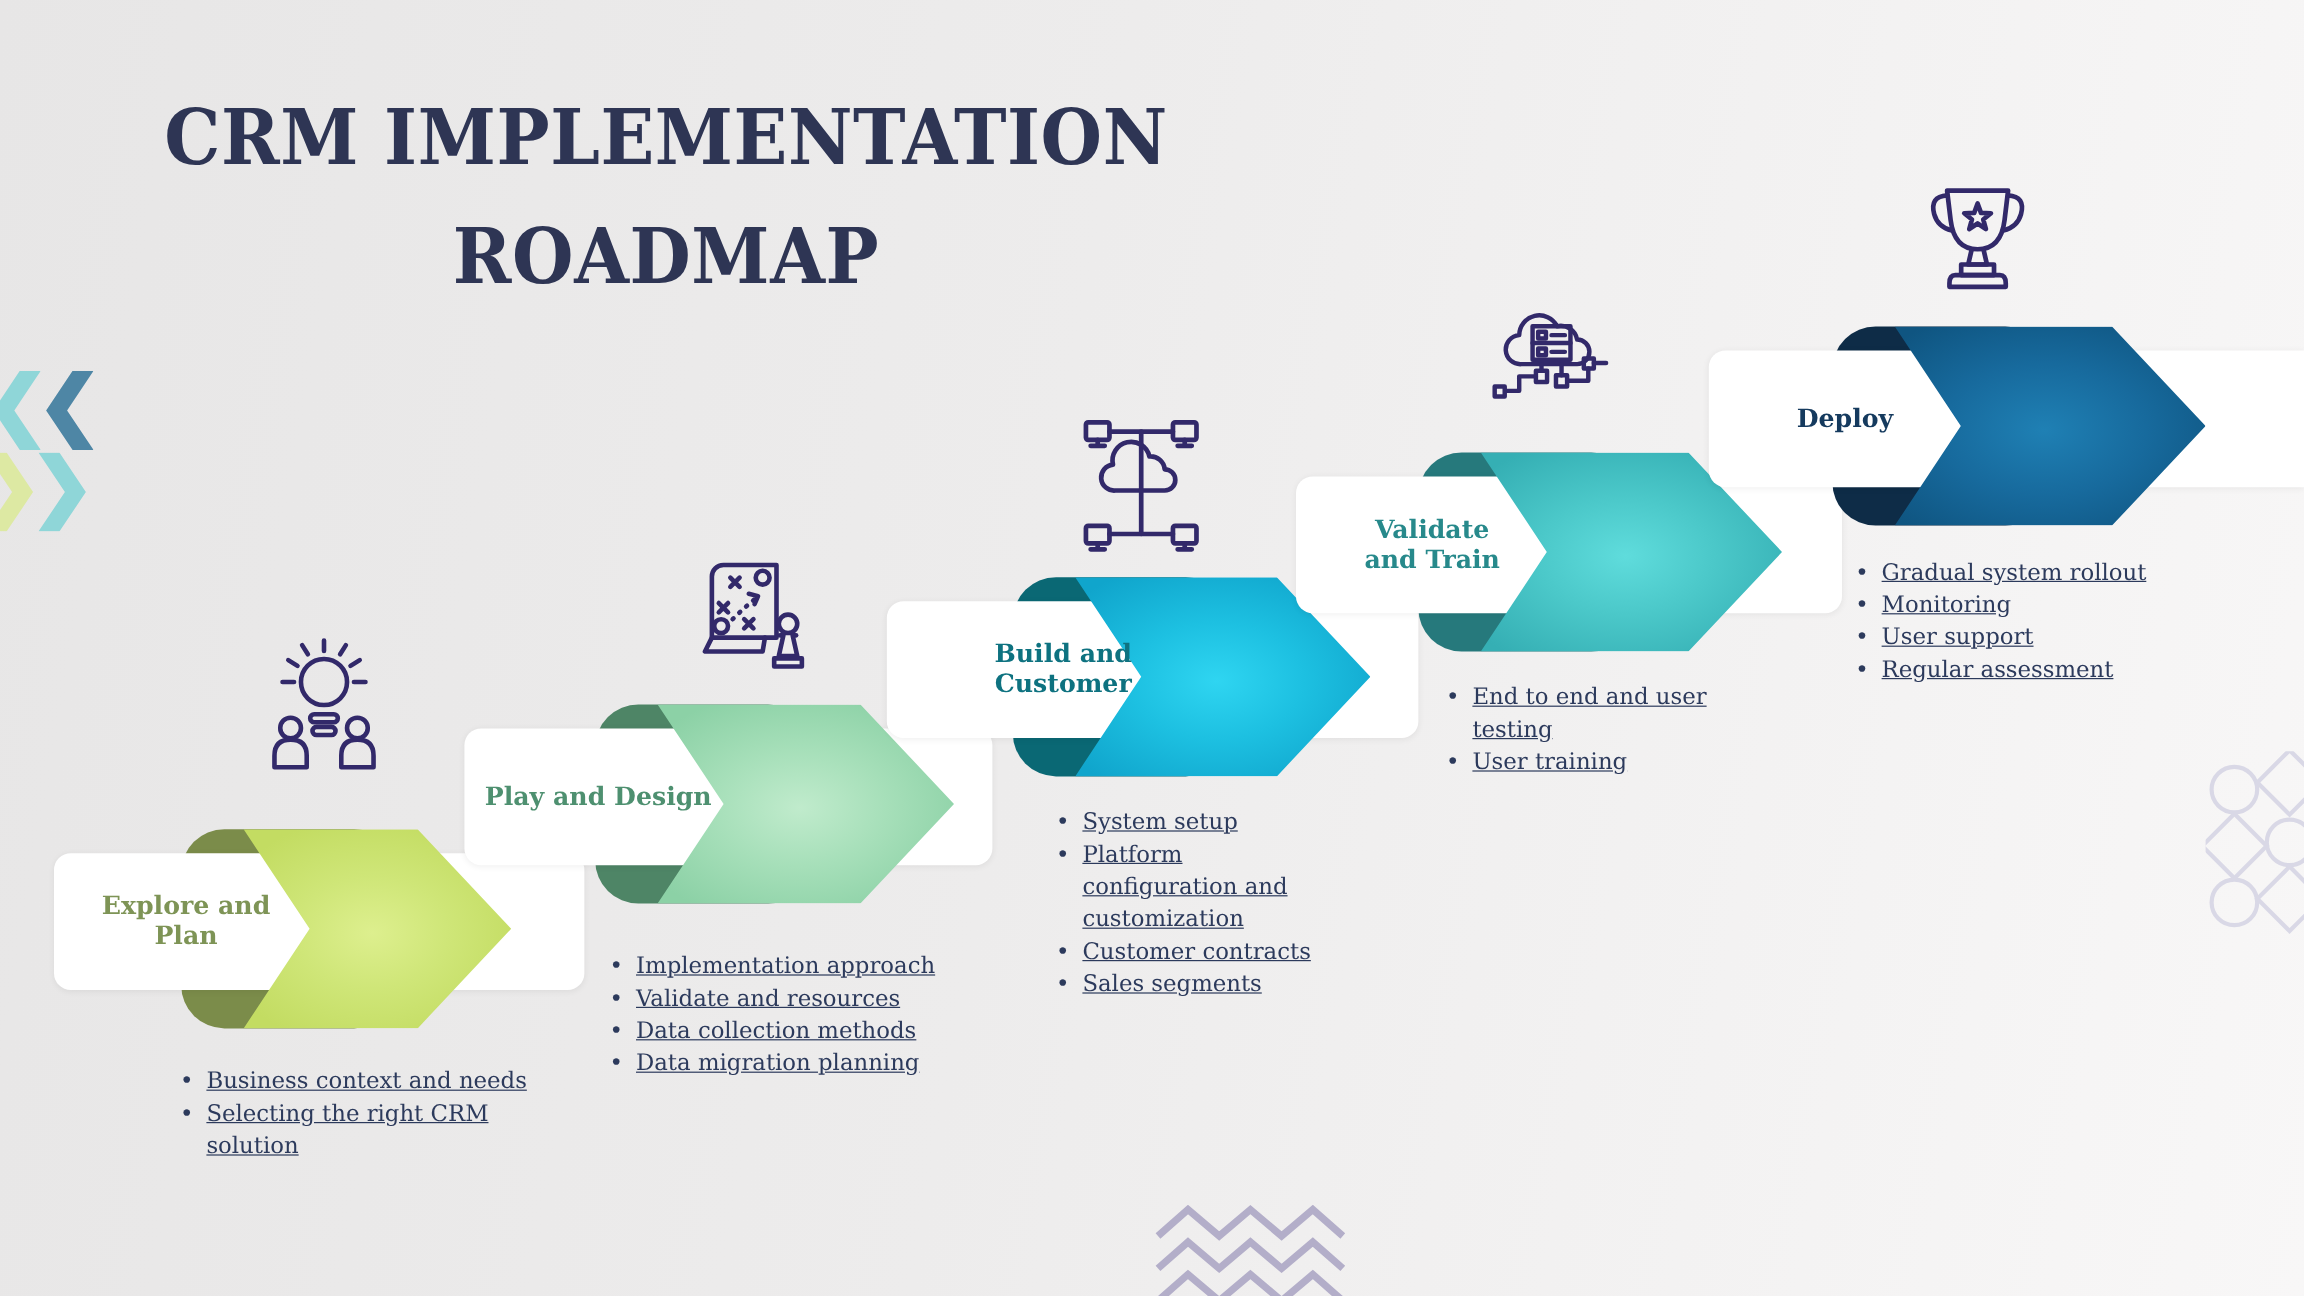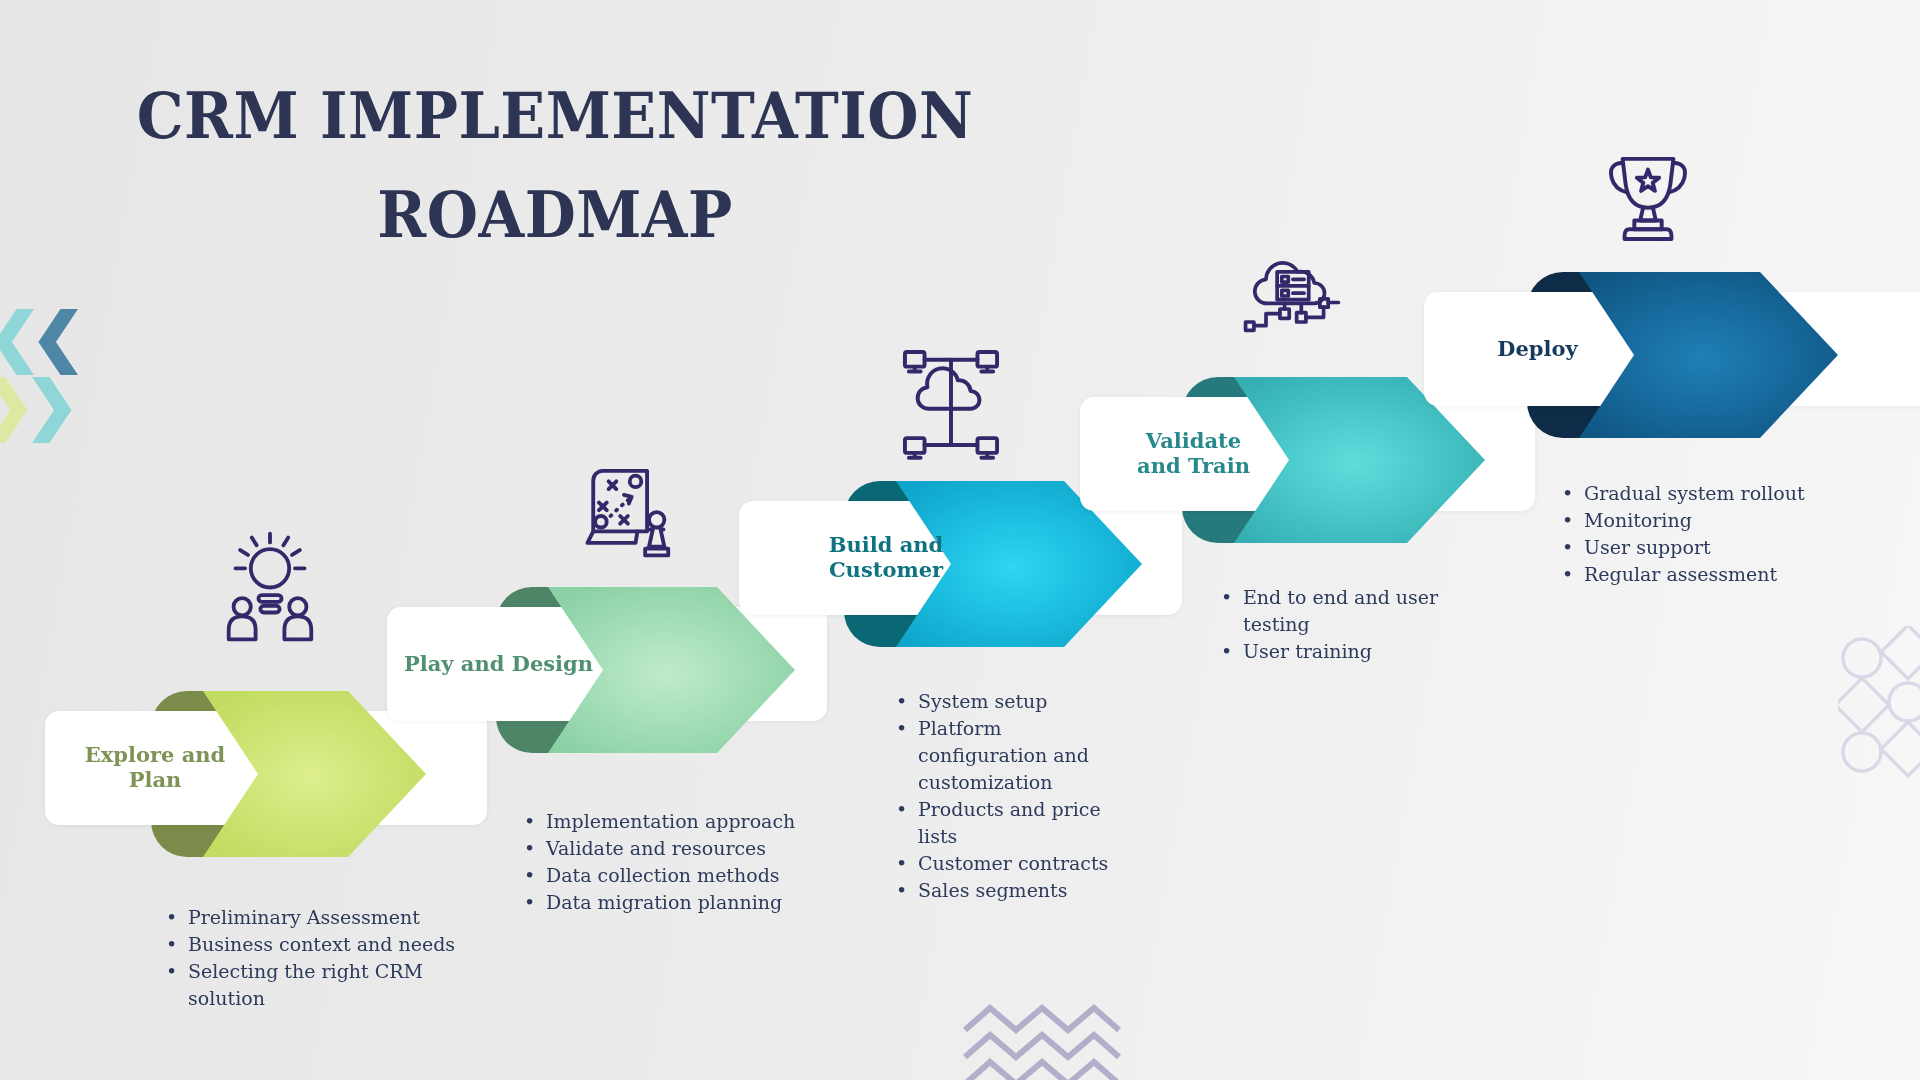--- a/index.html
+++ b/index.html
@@ -12,21 +12,21 @@
     transform:scaleX(.92);transform-origin:50% 0;}
   
   .band{position:absolute;width:180px;height:166px;border-radius:36px;}
   .white{position:absolute;height:114px;background:#ffffff;border-radius:14px;
     box-shadow:0 1px 5px rgba(0,0,0,.06);}
   .chev{position:absolute;height:166px;
     clip-path:polygon(0 0, calc(100% - 78px) 0, 100% 50%, calc(100% - 78px) 100%, 0 100%, 55px 50%);}
   .label{position:absolute;height:114px;display:flex;flex-direction:column;justify-content:center;
     align-items:center;text-align:center;font-weight:bold;font-size:21px;line-height:1.18;}
   .icon{position:absolute;}
-  .bullets{position:absolute;list-style:none;margin:16px;padding:0;font-size:19px;line-height:27px;color:#2c3a5c;}
+  .bullets{position:absolute;list-style:none;margin:0;padding:0;font-size:19px;line-height:27px;color:#2c3a5c;text-decoration:underline;}
   .bullets li{position:relative;padding-left:26px;}
   .bullets li::before{content:"•";position:absolute;left:4px;top:0;}
   
   .s1 .band{left:151px;top:691px;background:#7b8c4a;}
   .s1 .white{left:45px;top:711px;width:442px;}
   .s1 .chev{left:203px;top:691px;width:223px;
     background:radial-gradient(ellipse at 48% 52%,#ddef8e 0%,#cfe678 38%,#c3dc62 80%);}
   .s1 .label{left:45px;top:711px;width:220px;color:#7e9456;}
   .s1 .icon{left:222px;top:528px;width:96px;}
   .s1 .bullets{left:146px;top:888px;width:340px;}
@@ -103,21 +103,20 @@
         <rect x="38" y="70" width="24" height="7" rx="3.5"></rect>
         <rect x="40" y="81" width="20" height="7" rx="3.5"></rect>
         <path d="M50,15 V6 M36,18 L31,10 M64,18 L69,10 M27,28 L19,23 M73,28 L81,23 M24,42 H14 M76,42 H86"></path>
         <circle cx="21" cy="82" r="9"></circle>
         <path d="M7,116 V106 Q7,92 21,92 Q35,92 35,106 V116 Z"></path>
         <circle cx="79" cy="82" r="9"></circle>
         <path d="M65,116 V106 Q65,92 79,92 Q93,92 93,106 V116 Z"></path>
       </g>
     </svg>
     <ul class="bullets">
-      <li>Preliminary Assessment</li>
       <li>Business context and needs</li>
       <li>Selecting the right CRM solution</li>
     </ul>
   </div>
 
   <div class="stage s2">
     <div class="band"></div>
     <div class="white"></div>
     <div class="chev"></div>
     <div class="label">
@@ -169,21 +168,20 @@
         <path d="M23,99 H77"></path>
         <rect x="3" y="92" width="20" height="15" rx="2"></rect>
         <path d="M13,107 V112 M7,112 H19"></path>
         <rect x="77" y="92" width="20" height="15" rx="2"></rect>
         <path d="M87,107 V112 M81,112 H93"></path>
       </g>
     </svg>
     <ul class="bullets">
       <li>System setup</li>
       <li>Platform configuration and customization</li>
-      <li>Products and price lists</li>
       <li>Customer contracts</li>
       <li>Sales segments</li>
     </ul>
   </div>
 
   <div class="stage s4">
     <div class="band"></div>
     <div class="white"></div>
     <div class="chev"></div>
     <div class="label">

